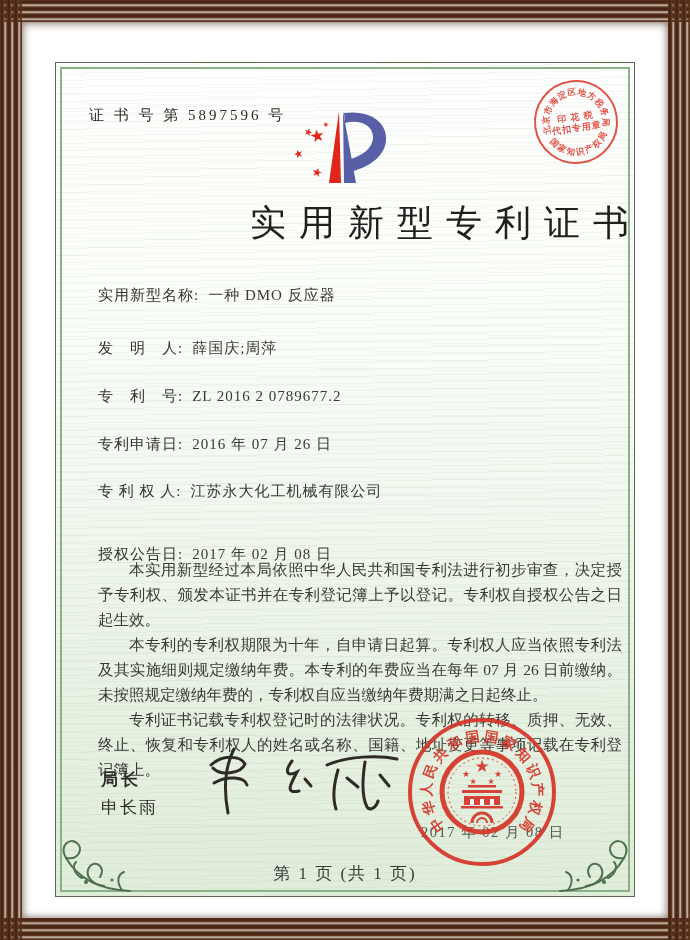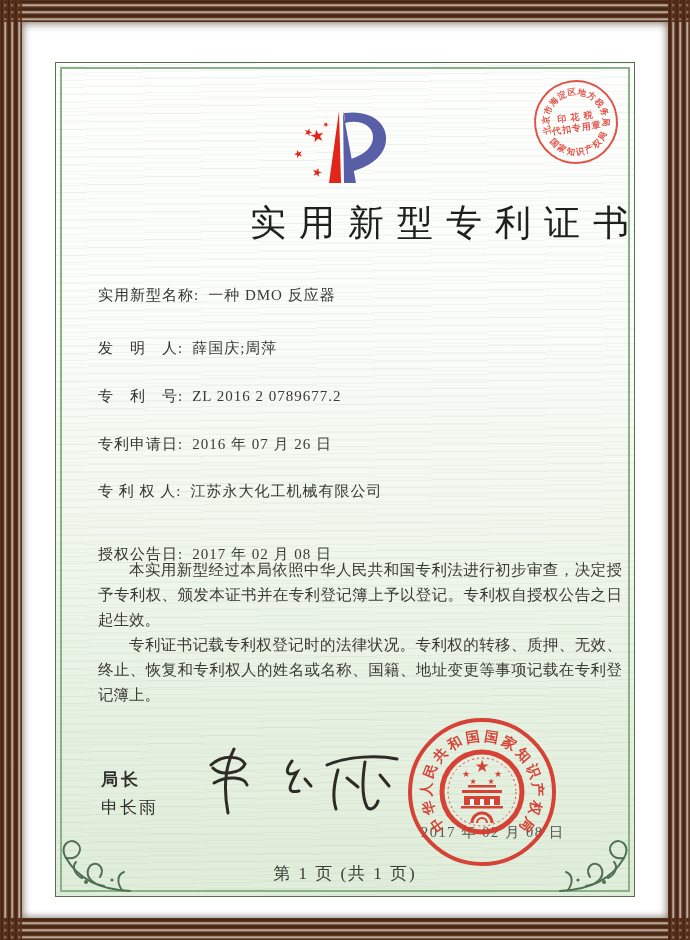--- a/index.html
+++ b/index.html
@@ -104,20 +104,21 @@
 <div class="frame-strip frame-h" id="frame-top"></div>
 <div class="frame-strip frame-h" id="frame-bottom"></div>
 <div class="frame-strip frame-v" id="frame-left"></div>
 <div class="frame-strip frame-v" id="frame-right"></div>
 <div class="matte"></div>
 
 <div class="cert">
   <div class="guilloche"></div>
   <div class="cert-inner-border"></div>
 
+  <div class="cert-no">证 书 号 第 5897596 号</div>
 
   <div class="logo">
     <svg width="100" height="92" viewBox="0 0 100 92">
       <polygon points="50,8 52,80 40,80" fill="#e1251b"></polygon>
       <polygon points="54,8 67,80 55,80" fill="#585fa7"></polygon>
       <path d="M55 10 C84 6 99 22 97 38 C95 56 76 66 57 70 L55 58 C72 54 84 46 84 34 C84 22 70 16 56 20 Z" fill="#585fa7"></path>
       <text x="22" y="40" font-size="17" fill="#e1251b" transform="rotate(-12 22 40)">★</text>
       <text x="14" y="31" font-size="10" fill="#e1251b" transform="rotate(18 14 31)">★</text>
       <text x="6" y="56" font-size="11" fill="#e1251b" transform="rotate(-20 6 56)">★</text>
       <text x="22" y="72" font-size="12" fill="#e1251b" transform="rotate(14 22 72)">★</text>
@@ -141,20 +142,21 @@
   </div>
   <div class="field" style="top:419px;">
     <span class="f-label">专 利 权 人:</span><span class="f-value">江苏永大化工机械有限公司</span>
   </div>
   <div class="field" style="top:482px;">
     <span class="f-label">授权公告日:</span><span class="f-value">2017 年 02 月 08 日</span>
   </div>
 
   <div class="body-text">
     <p>本实用新型经过本局依照中华人民共和国专利法进行初步审查，决定授予专利权、颁发本证书并在专利登记簿上予以登记。专利权自授权公告之日起生效。</p>
+    <p>本专利的专利权期限为十年，自申请日起算。专利权人应当依照专利法及其实施细则规定缴纳年费。本专利的年费应当在每年 07 月 26 日前缴纳。未按照规定缴纳年费的，专利权自应当缴纳年费期满之日起终止。</p>
     <p>专利证书记载专利权登记时的法律状况。专利权的转移、质押、无效、终止、恢复和专利权人的姓名或名称、国籍、地址变更等事项记载在专利登记簿上。</p>
   </div>
 
   <div class="signer-title">局长</div>
   <div class="signer-name">申长雨</div>
 
   <div class="signature">
     <svg width="210" height="85" viewBox="0 0 210 85" fill="none" stroke="#2e2a26" stroke-width="3" stroke-linecap="round">
       <path d="M38 8 C30 24 27 46 32 72"></path>
       <path d="M15 24 C27 13 45 15 49 23 C45 33 24 35 17 27"></path>

